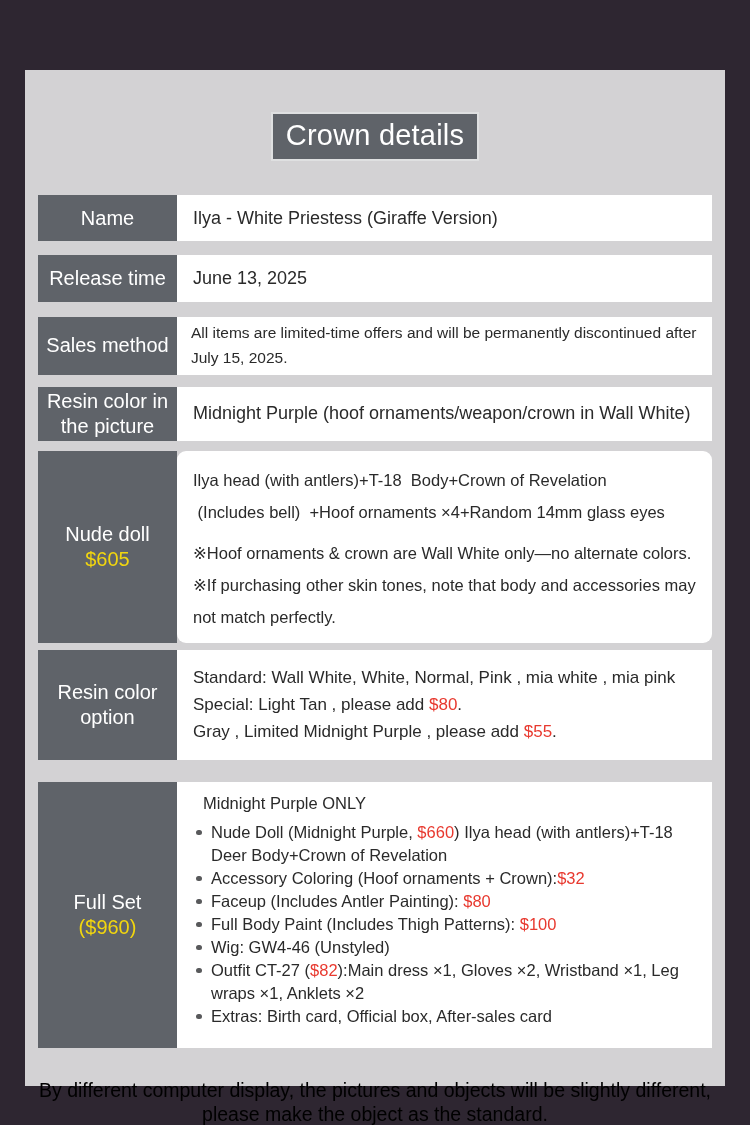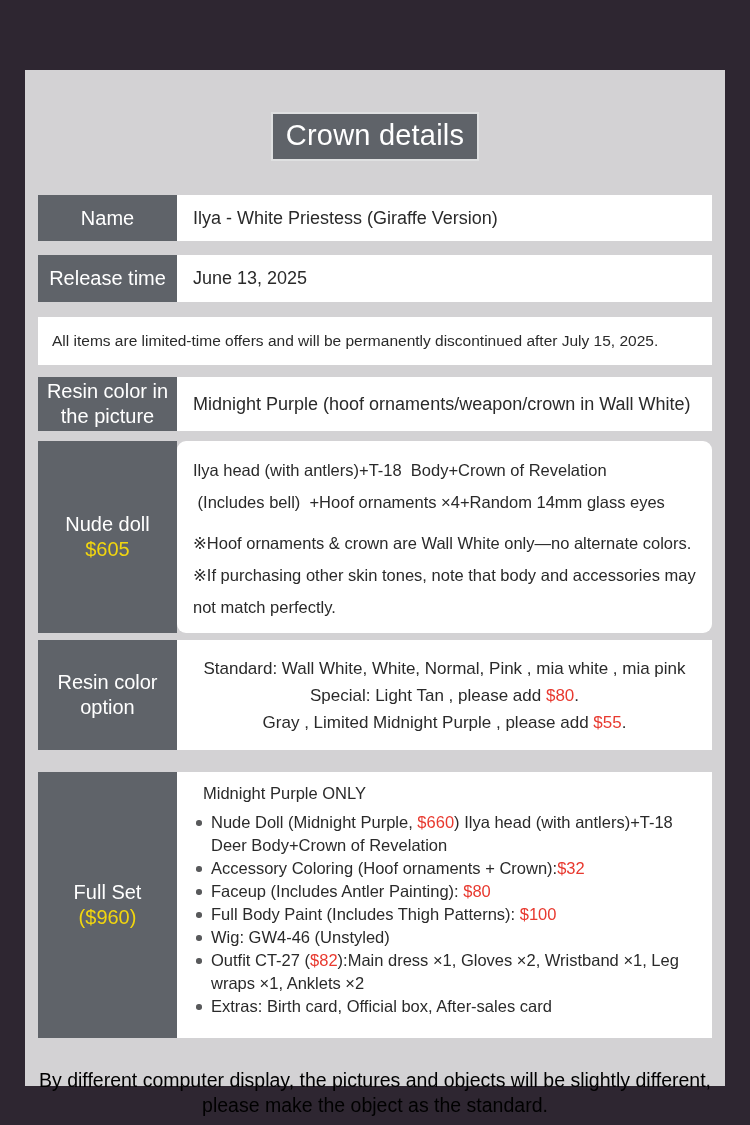--- a/index.html
+++ b/index.html
@@ -68,21 +68,21 @@
   .r7 { min-height: 260px; }
   .r3 .content-cell {
     display: flex; flex-direction: column; justify-content: center;
     padding: 4px 14px; font-size: 15.5px; line-height: 1.6;
   }
   .r5 .content-cell { padding: 13px 16px 10px; font-size: 16.5px; line-height: 32px; border-radius: 9px; }
   .r5 .doll-contents { white-space: pre-wrap; }
   .r5 .doll-notes { white-space: pre-line; margin-top: 9px; }
   .r6 .content-cell {
     display: flex; flex-direction: column; justify-content: center;
-    padding: 4px 16px; font-size: 17px; line-height: 27px; align-items: center;
+    padding: 4px 16px; font-size: 17px; line-height: 27px;
   }
   .r7 .content-cell { padding: 10px 16px 20px; font-size: 16.5px; line-height: 23px; }
   .r7 .set-heading { margin: 0 0 6px 10px; }
   .bullet-list { list-style: none; }
   .bullet-list li { position: relative; padding-left: 18px; }
   .bullet-list li::before {
     content: "";
     position: absolute;
     left: 3px; top: 9px;
     width: 5.5px; height: 5.5px;
@@ -115,20 +115,21 @@
       <div class="label-cell">Name</div>
       <div class="content-cell v-center">Ilya - White Priestess (Giraffe Version)</div>
     </div>
 
     <div class="row r2">
       <div class="label-cell">Release time</div>
       <div class="content-cell v-center">June 13, 2025</div>
     </div>
 
     <div class="row r3">
+      <div class="label-cell">Sales method</div>
       <div class="content-cell">
         <div>All items are limited-time offers and will be permanently discontinued after July 15, 2025.</div>
       </div>
     </div>
 
     <div class="row r4">
       <div class="label-cell">Resin color in
 the picture</div>
       <div class="content-cell v-center">Midnight Purple (hoof ornaments/weapon/crown in Wall White)</div>
     </div>

